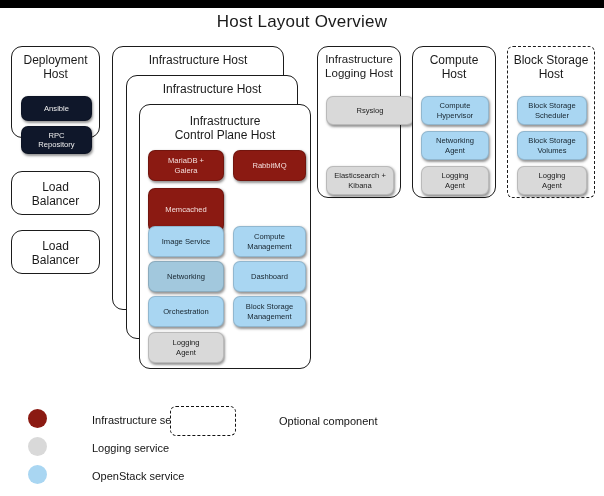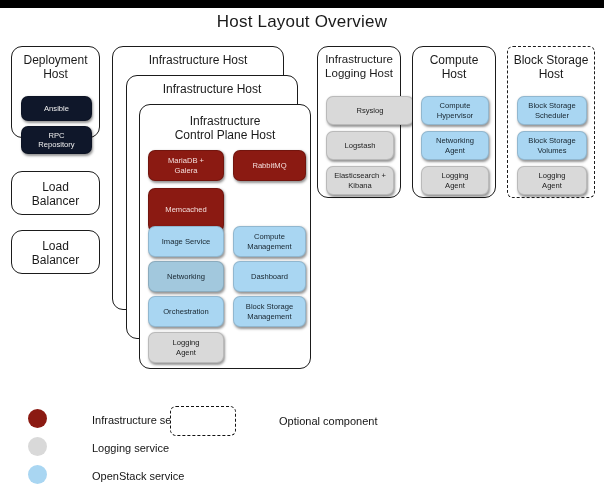--- a/index.html
+++ b/index.html
@@ -134,21 +134,20 @@
 Management</div>
 
   <div class="svc logging" style="left:8px;top:227px;width:76px;height:31px;">Logging
 Agent</div>
 </div>
 
 <div class="host" style="left:317px;top:46px;width:84px;height:152px;">
   <div class="host-title" style="font-size:11.5px;">Infrastructure
 Logging Host</div>
   <div class="svc logging" style="left:8px;top:49px;width:88px;height:29px;">Rsyslog</div>
-  <div class="svc logging" style="left:8px;top:84px;width:68px;height:29px;">Logstash</div>
   <div class="svc logging" style="left:8px;top:119px;width:68px;height:29px;">Elasticsearch +
 Kibana</div>
 </div>
 
 <div class="host" style="left:412px;top:46px;width:84px;height:152px;">
   <div class="host-title big">Compute
 Host</div>
   <div class="svc openstack" style="left:8px;top:49px;width:68px;height:29px;">Compute
 Hypervisor</div>
   <div class="svc openstack" style="left:8px;top:84px;width:68px;height:29px;">Networking

